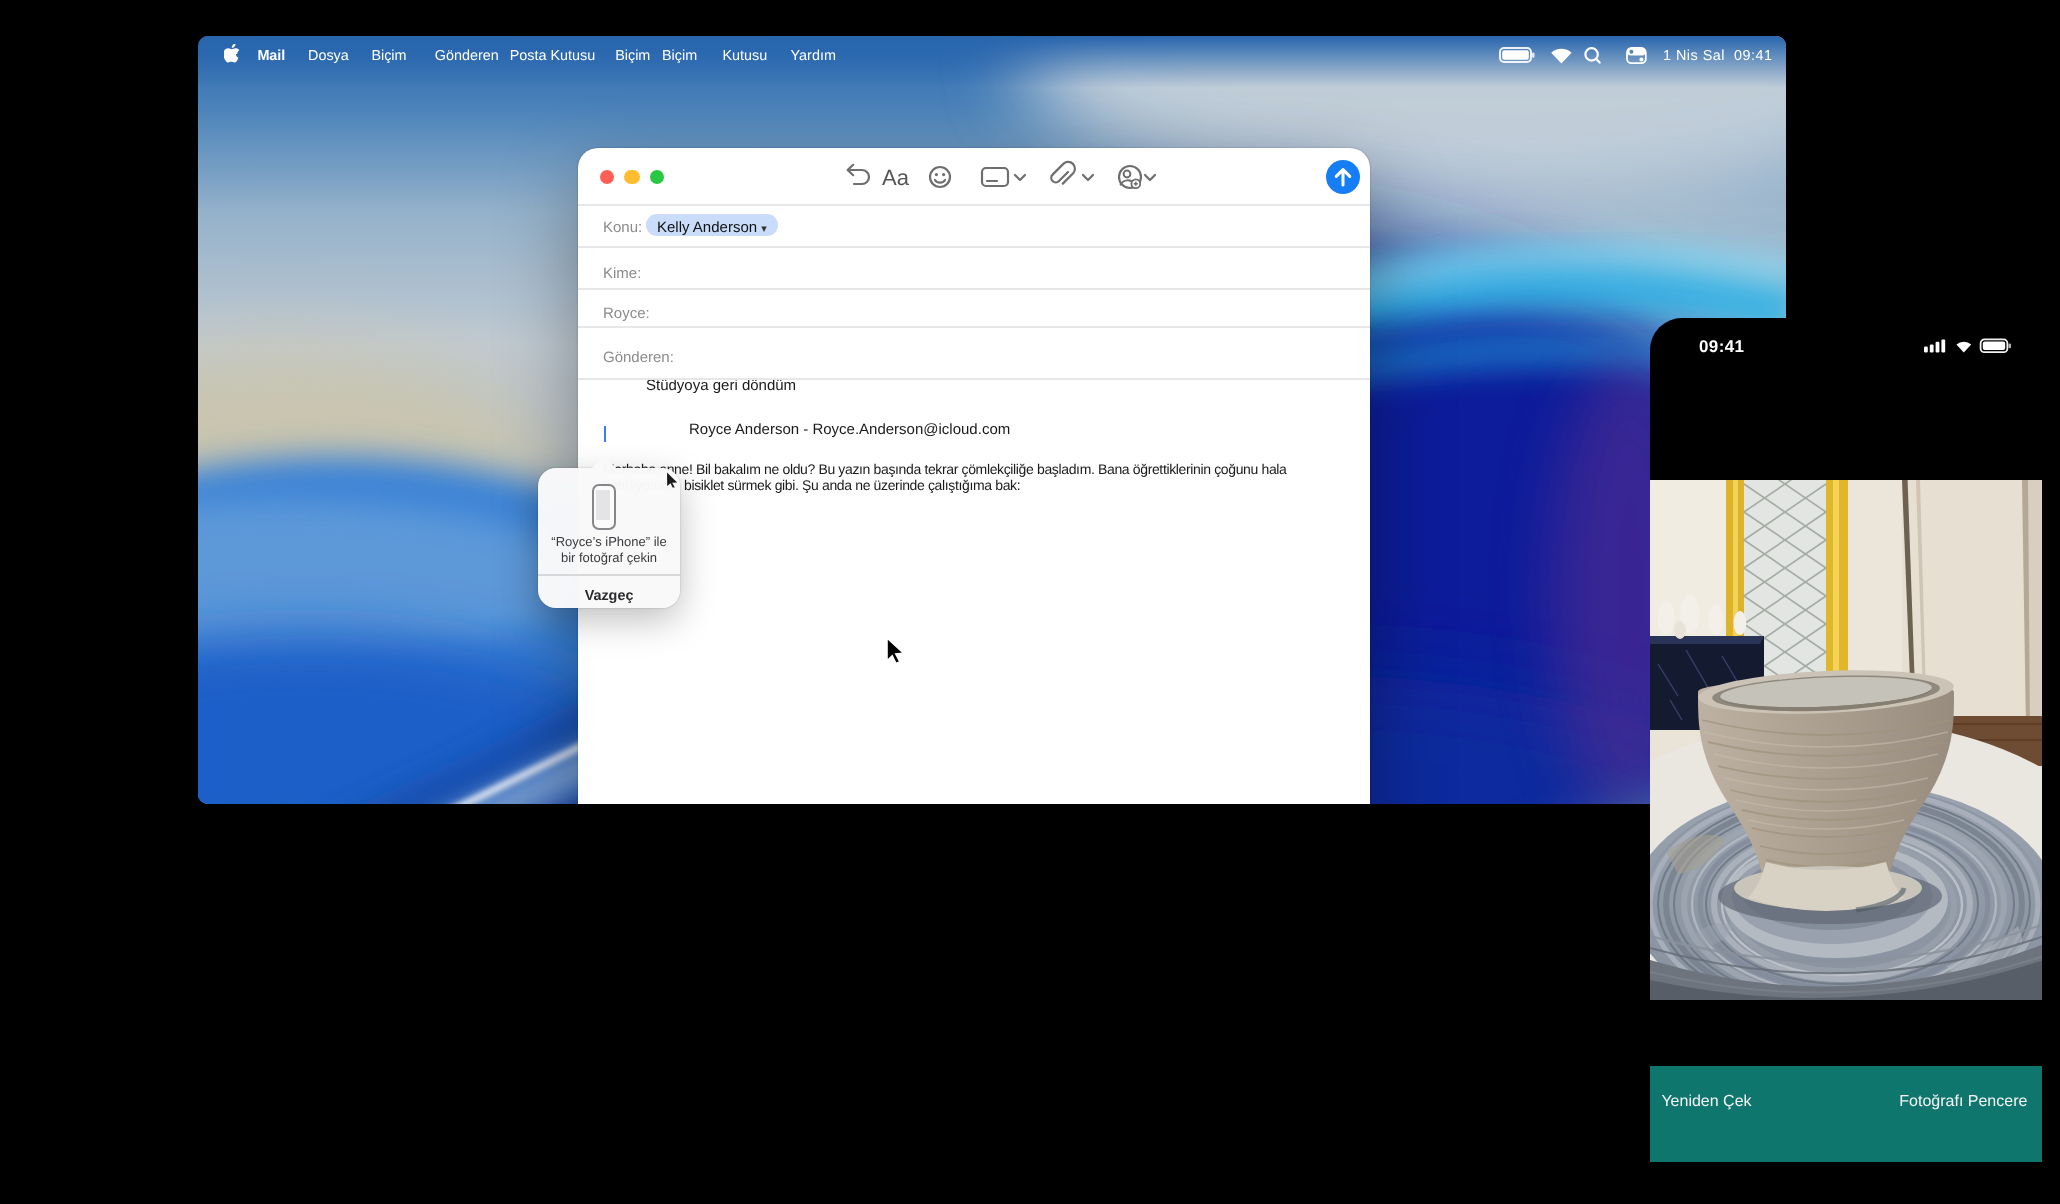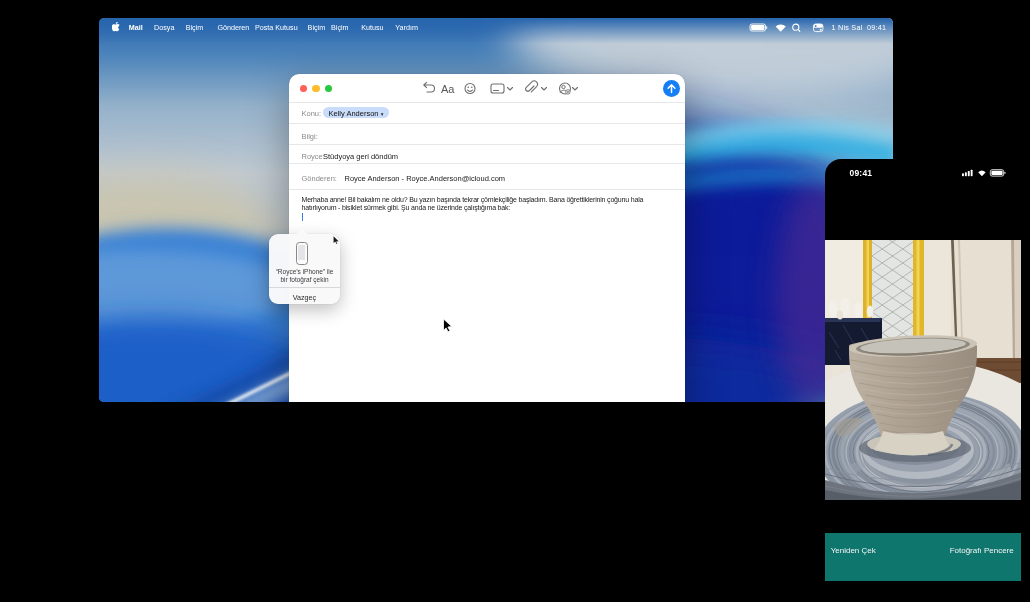--- a/index.html
+++ b/index.html
@@ -10,21 +10,21 @@
     border-radius:5px; overflow:hidden; }
   #wall { position:absolute; left:0; top:0; }
   .mb { position:absolute; top:0; left:0; width:100%; height:19px; color:#fff;
     font-size:7.2px; font-weight:500; }
   .mb span { position:absolute; top:6.3px; line-height:8px; white-space:nowrap; }
   #mail { position:absolute; left:190.5px; top:56.5px; width:396px; height:373px;
     background:#fff; border-radius:10px; box-shadow:0 15px 40px rgba(0,0,0,.35), 0 0 1px rgba(0,0,0,.3); }
   .tl { position:absolute; top:10.6px; width:7.8px; height:7.8px; border-radius:50%; }
   .sep { position:absolute; left:0; width:396px; height:1px; background:#e7e7e7; }
   .lbl { position:absolute; color:#8b8b8b; font-size:7.5px; }
-  .val { position:absolute; color:#1a1a1a; font-size:7.5px; }
+  .val { position:absolute; color:#1a1a1a; font-size:7.5px;margin-top:36px; }
   #pop { position:absolute; left:170.5px; top:216.5px; width:71px; height:70px;
     background:rgba(249,249,250,.98); border-radius:9px;
     box-shadow:0 6px 18px rgba(0,0,0,.25), 0 0 1px rgba(0,0,0,.25); }
   #pop .arrow { position:absolute; left:27px; top:-6px; width:12px; height:6px;
     background:rgba(249,249,250,.98); clip-path:polygon(50% 0, 100% 100%, 0 100%); }
   #dock { position:absolute; left:55px; top:480px; width:680px; height:34.5px;
     background:rgba(105,140,185,.42); border:0.5px solid rgba(255,255,255,.28);
     border-radius:8px; }
   .di { position:absolute; top:7px; width:19.5px; height:19.5px; border-radius:4.6px; overflow:hidden; }
   .di svg { position:absolute; left:0; top:0; }
@@ -155,39 +155,39 @@
         <path d="M 148.9 11.9 v 2 m -1 -1 h 2" stroke="#6e6e6e" stroke-width=".8"></path>
       </svg>
       <div style="position:absolute;left:374px;top:6px;width:17px;height:17px;border-radius:50%;background:#157ef4"></div>
       <svg style="position:absolute;left:374px;top:6px" width="17" height="17" viewBox="0 0 17 17">
         <path d="M 8.5 12.5 v -7.5 m -3.4 3.2 l 3.4 -3.4 3.4 3.4" stroke="#fff" stroke-width="1.5" fill="none" stroke-linecap="round" stroke-linejoin="round"></path>
       </svg>
       <div class="sep" style="top:28px"></div>
       <div class="lbl" style="left:12.5px;top:35px">Konu:</div>
       <div style="position:absolute;left:34px;top:33.2px;height:11px;border-radius:5.5px;background:#c9ddfb;color:#111;font-size:7.5px;padding:1.8px 6px 0 5.5px;">Kelly Anderson <span style="font-size:5.5px;color:#333">▾</span></div>
       <div class="sep" style="top:49.4px"></div>
-      <div class="lbl" style="left:12.5px;top:58.2px">Bilgi:</div>
+      <div class="lbl" style="left:12.5px;top:58.2px">Kime:</div>
       <div class="sep" style="top:69.6px"></div>
       <div class="lbl" style="left:12.5px;top:77.8px">Royce:</div>
       <div class="val" style="left:34px;top:77.8px">Stüdyoya geri döndüm</div>
       <div class="sep" style="top:89.4px"></div>
       <div class="lbl" style="left:12.5px;top:100.3px">Gönderen:</div>
       <div class="val" style="left:55.5px;top:100.3px">Royce Anderson - Royce.Anderson@icloud.com</div>
       <div class="sep" style="top:114.7px"></div>
       <div class="val" style="left:12.5px;top:121.8px;width:360px;font-size:7px;line-height:8.6px;letter-spacing:-.18px;white-space:nowrap">Merhaba anne! Bil bakalım ne oldu? Bu yazın başında tekrar çömlekçiliğe başladım. Bana öğrettiklerinin çoğunu hala<br>hatırlıyorum - bisiklet sürmek gibi. Şu anda ne üzerinde çalıştığıma bak:</div>
       <div style="position:absolute;left:13px;top:138.5px;width:1.4px;height:8.5px;background:#3a7df0"></div>
     </div>
 
     <div id="pop">
       <div class="arrow"></div>
       <div style="position:absolute;left:26.5px;top:7.5px;width:12.6px;height:23px;border:1.2px solid #86868b;border-radius:3.5px;background:#fbfbfc"></div>
       <div style="position:absolute;left:29.2px;top:10.5px;width:7.2px;height:15px;background:#e4e4e7"></div>
       <div style="position:absolute;left:0;top:33.8px;width:71px;text-align:center;font-size:6.5px;line-height:7.9px;color:#3a3a3c">“Royce’s iPhone” ile<br>bir fotoğraf çekin</div>
       <div style="position:absolute;left:0;top:53.3px;width:71px;height:.8px;background:#d8d8da"></div>
-      <div style="position:absolute;left:0;top:58.8px;width:71px;text-align:center;font-size:7.2px;font-weight:400;color:#2c2c2e">Vazgeç</div>
+      <div style="position:absolute;left:0;top:58.8px;width:71px;text-align:center;font-size:7.2px;font-weight:700;color:#2c2c2e">Vazgeç</div>
     </div>
 
     <svg style="position:absolute;left:234px;top:218px" width="7" height="8" viewBox="0 0 7 8">
       <path d="M 0.5 0.3 L 5.6 5.2 L 3.1 5.4 L 4.4 7.7 L 3.3 7.8 L 2.3 5.6 L 0.6 7 Z" fill="#1a1a1a"></path>
     </svg>
 
     <div id="dock">
       <div class="di" style="left:3.5px;">
           <svg width="19.5" height="19.5" viewBox="0 0 20 20">
             <rect width="20" height="20" fill="#3bb1f9"></rect>

